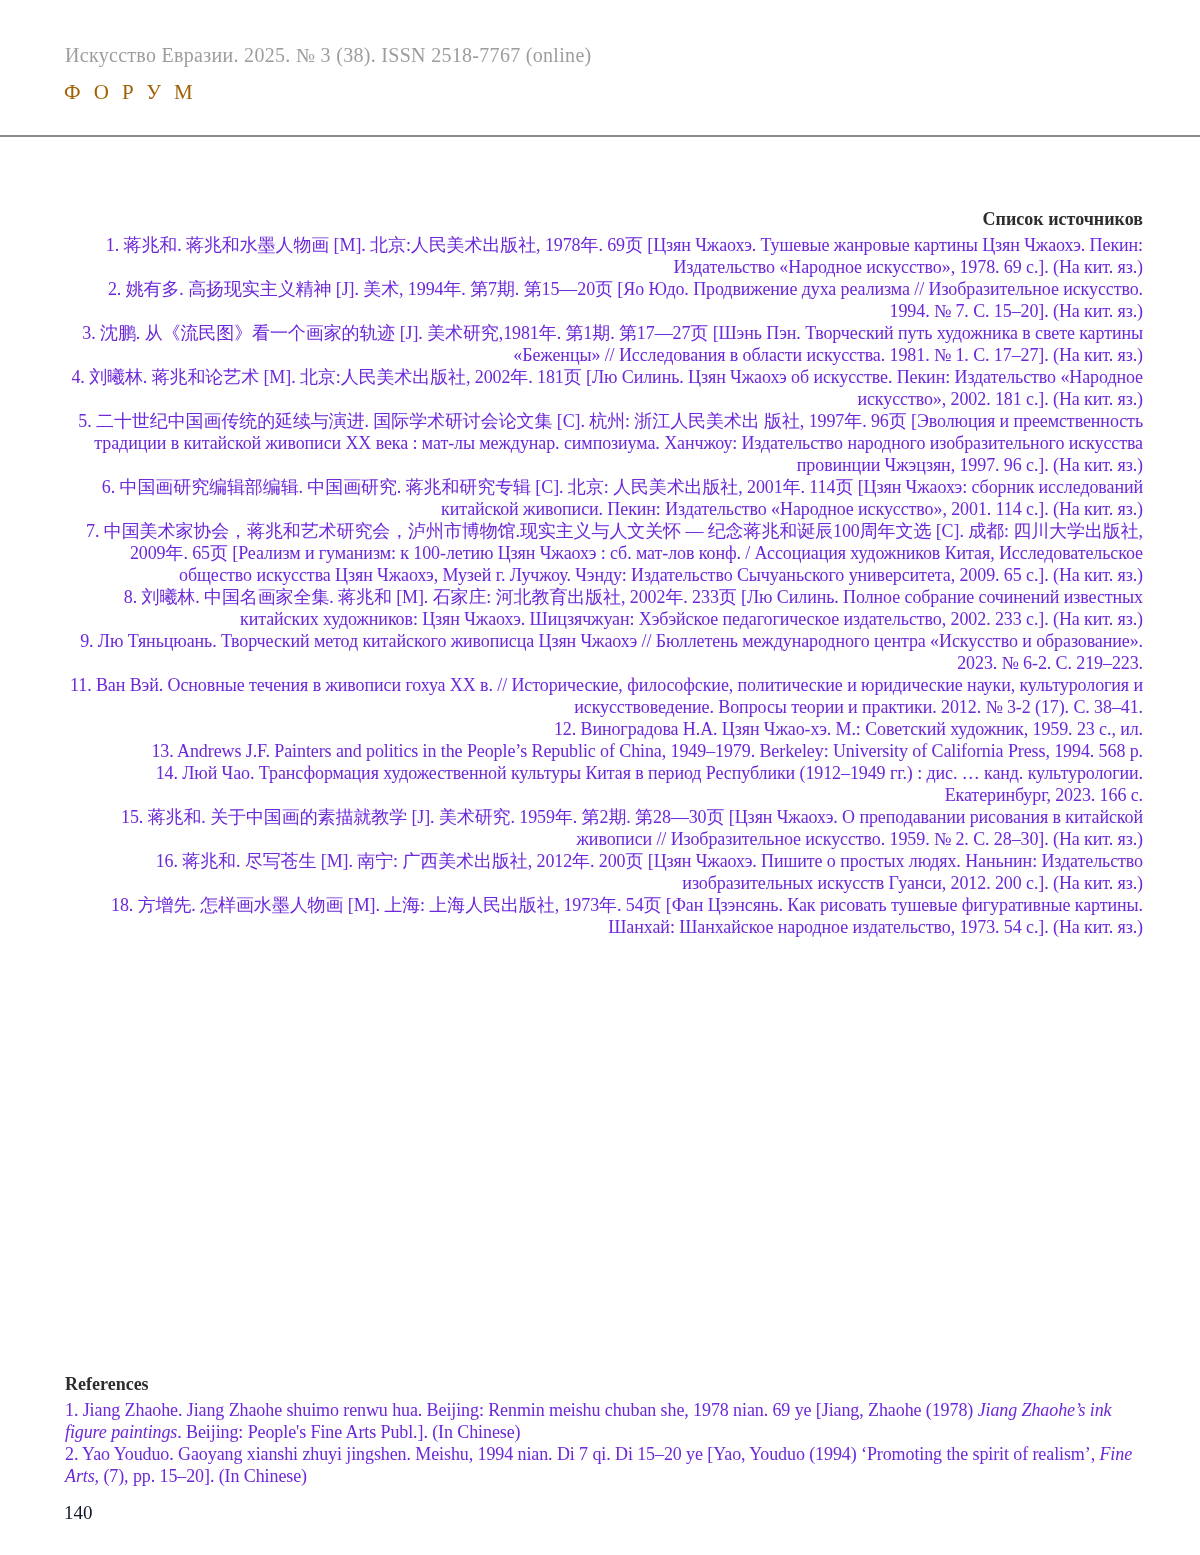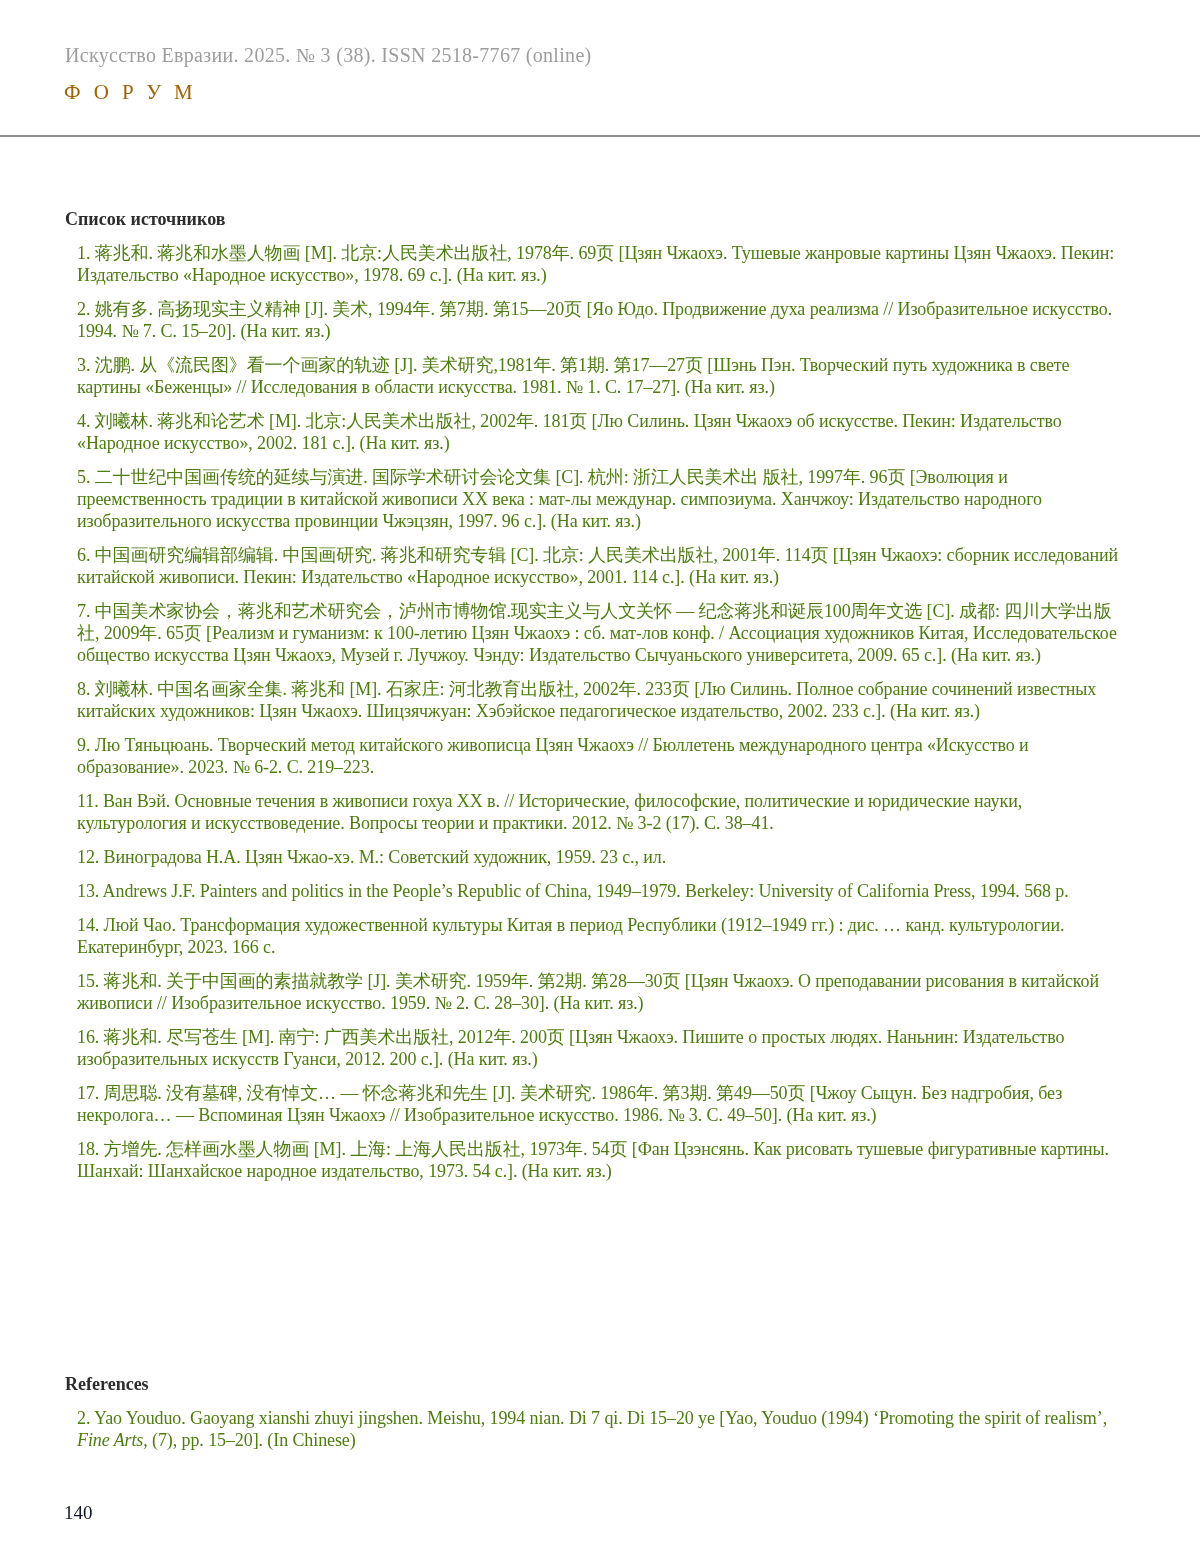--- a/index.html
+++ b/index.html
@@ -41,39 +41,40 @@
     left: 0;
     width: 100%;
     height: 0;
     border-top: 2px solid #8c8c8c;
   }
   .sources {
     position: absolute;
     top: 208px;
     left: 65px;
     width: 1078px;
+    text-align: right;
   }
   .references {
     position: absolute;
     top: 1373px;
     left: 65px;
     width: 1078px;
   }
   .block-heading {
     font-weight: bold;
     font-size: 18px;
     color: #2d2d2d;
     margin: 0 0 4px 0;
     line-height: 22px;
   }
   .entry {
-    margin: 12px;
+    margin: 0;
     font-size: 18px;
     line-height: 22px;
-    color: #4d7c0f;
+    color: #6d28d9;
     letter-spacing: -0.1px;
   }
   .italic {
     font-style: italic;
   }
   .page-number {
     position: absolute;
     top: 1502px;
     left: 64px;
     font-size: 19px;
@@ -102,27 +103,27 @@
         <p class="entry">6. 中国画研究编辑部编辑. 中国画研究. 蒋兆和研究专辑 [C]. 北京: 人民美术出版社, 2001年. 114页 [Цзян Чжаохэ: сборник исследований китайской живописи. Пекин: Издательство «Народное искусство», 2001. 114 с.]. (На кит. яз.)</p>
         <p class="entry">7. 中国美术家协会，蒋兆和艺术研究会，泸州市博物馆.现实主义与人文关怀 — 纪念蒋兆和诞辰100周年文选 [C].  成都: 四川大学出版社, 2009年. 65页 [Реализм и гуманизм: к 100-летию Цзян Чжаохэ : сб. мат-лов конф. / Ассоциация художников Китая, Исследовательское общество искусства Цзян Чжаохэ, Музей г. Лучжоу. Чэнду: Издательство Сычуаньского университета, 2009. 65 с.]. (На кит. яз.)</p>
         <p class="entry">8. 刘曦林. 中国名画家全集. 蒋兆和 [M]. 石家庄: 河北教育出版社, 2002年. 233页 [Лю Силинь. Полное собрание сочинений известных китайских художников: Цзян Чжаохэ. Шицзячжуан: Хэбэйское педагогическое издательство, 2002. 233 с.]. (На кит. яз.)</p>
         <p class="entry">9. Лю Тяньцюань. Творческий метод китайского живописца Цзян Чжаохэ // Бюллетень международного центра «Искусство и образование». 2023. № 6-2. С. 219–223.</p>
         <p class="entry">11. Ван Вэй. Основные течения в живописи гохуа XX в. // Исторические, философские, политические и юридические науки, культурология и искусствоведение. Вопросы теории и практики. 2012. № 3-2 (17). С. 38–41.</p>
         <p class="entry">12. Виноградова Н.А. Цзян Чжао-хэ. М.: Советский художник, 1959. 23 с., ил.</p>
         <p class="entry">13. Andrews J.F. Painters and politics in the People’s Republic of China, 1949–1979. Berkeley: University of California Press, 1994. 568 p.</p>
         <p class="entry">14. Люй Чао. Трансформация художественной культуры Китая в период Республики (1912–1949 гг.) : дис. … канд. культурологии. Екатеринбург, 2023. 166 с.</p>
         <p class="entry">15. 蒋兆和. 关于中国画的素描就教学 [J]. 美术研究. 1959年. 第2期. 第28—30页 [Цзян Чжаохэ. О преподавании рисования в китайской живописи // Изобразительное искусство. 1959. № 2. С. 28–30]. (На кит. яз.)</p>
         <p class="entry">16. 蒋兆和. 尽写苍生 [M]. 南宁: 广西美术出版社, 2012年. 200页 [Цзян Чжаохэ. Пишите о простых людях. Наньнин: Издательство изобразительных искусств Гуанси, 2012. 200 с.]. (На кит. яз.)</p>
-        <p class="entry">17. 周思聪. 没有墓碑, 没有悼文… — 怀念蒋兆和先生 [J]. 美术研究. 1986年. 第3期. 第49—50页 [Чжоу Сыцун. Без надгробия, без некролога… — Вспоминая Цзян Чжаохэ // Изобразительное искусство. 1986. № 3. С. 49–50]. (На кит. яз.)</p>
         <p class="entry">18. 方增先. 怎样画水墨人物画 [M]. 上海: 上海人民出版社, 1973年. 54页 [Фан Цзэнсянь. Как рисовать тушевые фигуративные картины. Шанхай: Шанхайское народное издательство, 1973. 54 с.]. (На кит. яз.)</p>
       </div>
   </section>
 
   <section class="references">
     <h2 class="block-heading">References</h2>
     <div id="references-list">
+        <p class="entry"><span>1. Jiang Zhaohe. Jiang Zhaohe shuimo renwu hua. Beijing: Renmin meishu chuban she, 1978 nian. 69 ye [Jiang, Zhaohe (1978) </span><span class="italic">Jiang Zhaohe’s ink figure paintings</span><span>. Beijing: People's Fine Arts Publ.]. (In Chinese)</span></p>
         <p class="entry"><span>2. Yao Youduo. Gaoyang xianshi zhuyi jingshen. Meishu, 1994 nian. Di 7 qi. Di 15–20 ye [Yao, Youduo (1994) ‘Promoting the spirit of realism’, </span><span class="italic">Fine Arts,</span><span> (7), pp. 15–20]. (In Chinese)</span></p>
       </div>
   </section>
 
   <div class="page-number">140</div>
 
 </div>
 
 </body></html>

